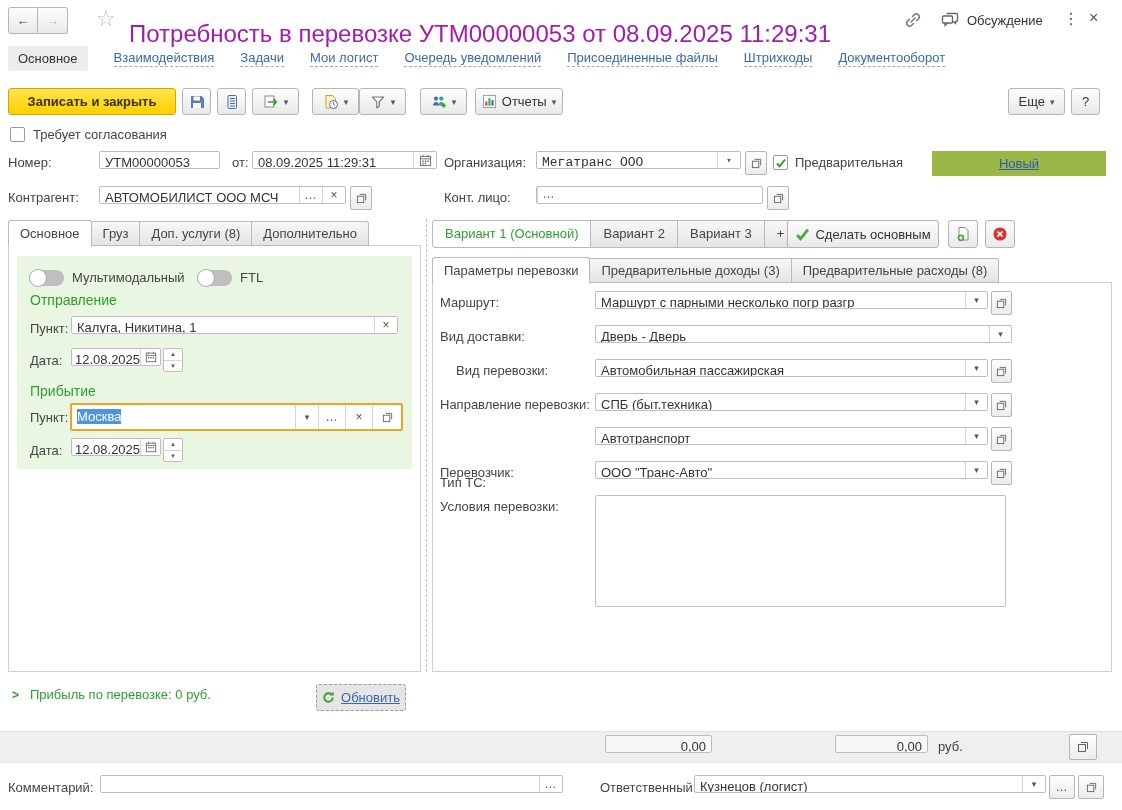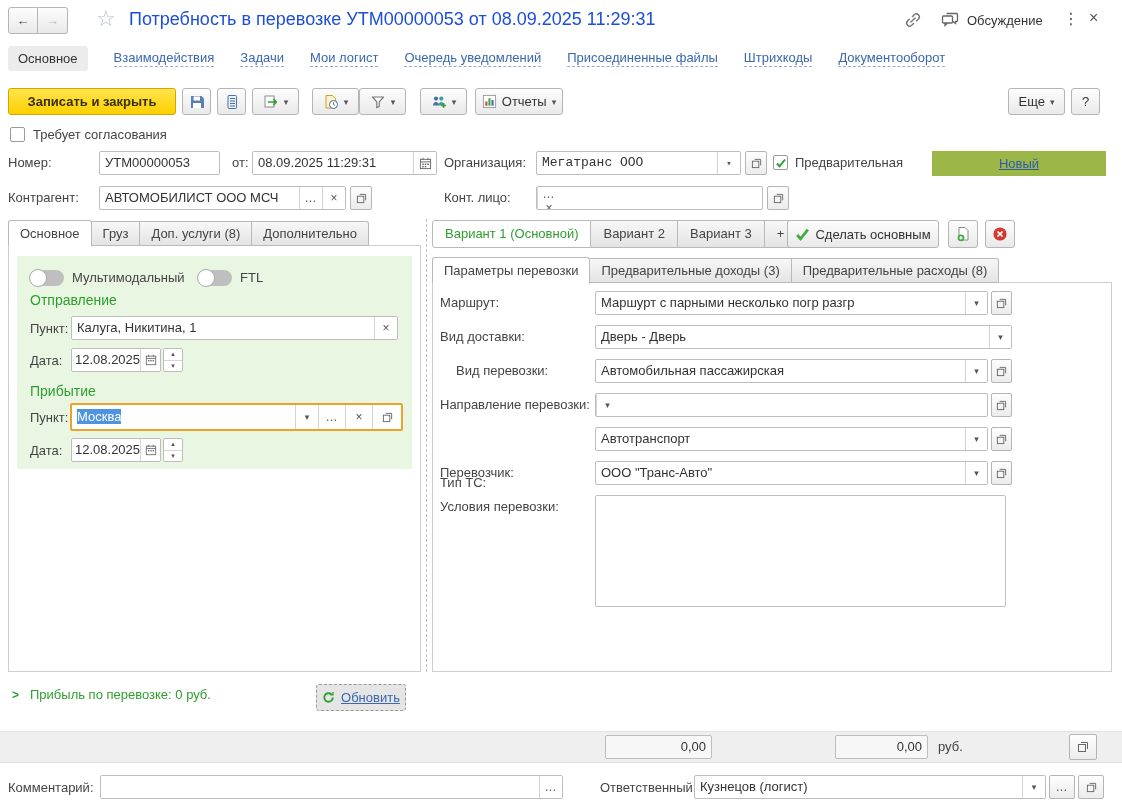--- a/index.html
+++ b/index.html
@@ -1,21 +1,21 @@
 <!DOCTYPE html>
 <html><head>
 <meta charset="utf-8">
 <style>
   html,body{margin:0;padding:0;background:#fff;}
   body{width:1122px;height:810px;font-family:"Liberation Sans","DejaVu Sans",sans-serif;font-size:13px;color:#444;}
   #app{position:relative;width:1122px;height:810px;overflow:hidden;background:#fff;}
   .abs{position:absolute;}
   .lbl{position:absolute;line-height:24px;white-space:nowrap;color:#444;}
   
-  .fld{position:absolute;height:24px;box-sizing:border-box;border:1px solid #bdbdbd;border-radius:2px;background:#fff;display:flex;align-items:stretch;overflow:hidden;}
+  .fld{position:absolute;height:18px;box-sizing:border-box;border:1px solid #bdbdbd;border-radius:2px;background:#fff;display:flex;align-items:stretch;overflow:hidden;}
   .fld .txt{flex:1;padding:0 5px;line-height:21px;white-space:nowrap;overflow:hidden;color:#333;}
   .fld .txt.right{text-align:right;}
   .seg{width:22px;border-left:1px solid #d4d4d4;display:flex;align-items:center;justify-content:center;color:#555;background:#fff;cursor:pointer;flex:none;}
   .seg.dd{font-size:9px;}
   .seg.ell{font-size:12px;letter-spacing:1px;}
   .seg.clr{font-size:12px;}
   .sbtn{position:absolute;height:24px;box-sizing:border-box;border:1px solid #b5b5b5;border-radius:2px;background:linear-gradient(#fefefe,#ececec);display:flex;align-items:center;justify-content:center;color:#555;cursor:pointer;}
   .toolbtn{position:absolute;height:27px;box-sizing:border-box;border:1px solid #b5b5b5;border-radius:3px;background:linear-gradient(#fdfdfd,#e9e9e9);display:flex;align-items:center;justify-content:center;gap:5px;cursor:pointer;color:#333;}
   .toolbtn .dd{font-size:9px;color:#555;}
   .ybtn{background:linear-gradient(#ffe44d,#fed000);border:1px solid #d2a800;font-weight:bold;color:#3a3000;}
@@ -51,21 +51,21 @@
 
   <div class="abs" style="left:8px;top:7px;display:flex;">
     <div class="toolbtn" style="position:static;width:30px;border-radius:3px 0 0 3px;">
         <span style="color:#444;font-weight:bold;">←</span>
       </div>
     <div class="toolbtn" style="position:static;width:30px;border-left:none;border-radius:0 3px 3px 0;">
         <span style="color:#b8b8b8;font-weight:bold;">→</span>
       </div>
   </div>
   <div class="abs" style="left:96px;top:6px;font-size:22px;color:#b4bcc8;cursor:pointer;">☆</div>
-  <div class="abs" style="left:129px;top:9px;font-size:18px;color:#1d4ed8;white-space:nowrap;">Потребность в перевозке УТМ00000053 от 08.09.2025 11:29:31</div>
+  <div class="abs" style="left:129px;top:20px;font-size:24px;color:#a21caf;white-space:nowrap;">Потребность в перевозке УТМ00000053 от 08.09.2025 11:29:31</div>
 
   <div class="abs" style="left:903px;top:10px;cursor:pointer;">
     <span>
       <svg width="20" height="20" viewBox="0 0 20 20" fill="none" stroke="#767676" stroke-width="1.5" stroke-linecap="round">
         <path d="M8 12l4-4"></path>
           <path d="M9.5 6.5l2-2a3 3 0 014.2 4.2l-2 2"></path>
           <path d="M10.5 13.5l-2 2a3 3 0 01-4.2-4.2l2-2"></path>
       </svg>
     </span>
   </div>
@@ -423,20 +423,21 @@
     <span>
         <svg width="11" height="11" viewBox="0 0 12 12" fill="none" stroke="#666">
           <rect x="1.5" y="3.5" width="7" height="7"></rect>
           <path d="M4 1.5h6.5V8"></path>
         </svg>
       </span>
   </div>
 
   <div class="lbl" style="left:440px;top:393px;z-index:2;">Направление перевозки:</div>
   <div class="fld" style="left:595px;top:393px;width:393px;z-index:2;">
+    <span class="txt">СПБ (быт.техника)</span>
     <span class="seg dd" style="width:21px;">▾</span>
   </div>
   <div class="sbtn" style="left:991px;top:393px;width:21px;z-index:2;">
     <span>
         <svg width="11" height="11" viewBox="0 0 12 12" fill="none" stroke="#666">
           <rect x="1.5" y="3.5" width="7" height="7"></rect>
           <path d="M4 1.5h6.5V8"></path>
         </svg>
       </span>
   </div>

